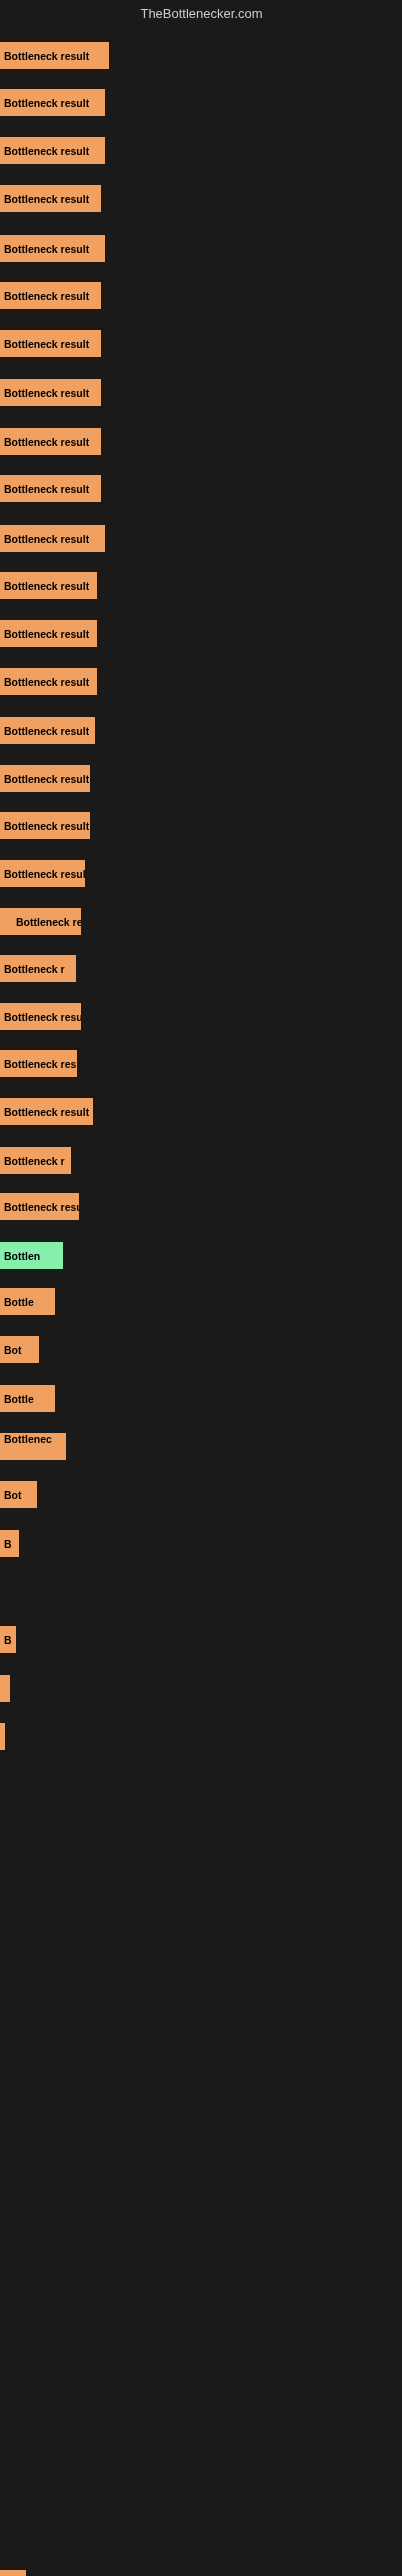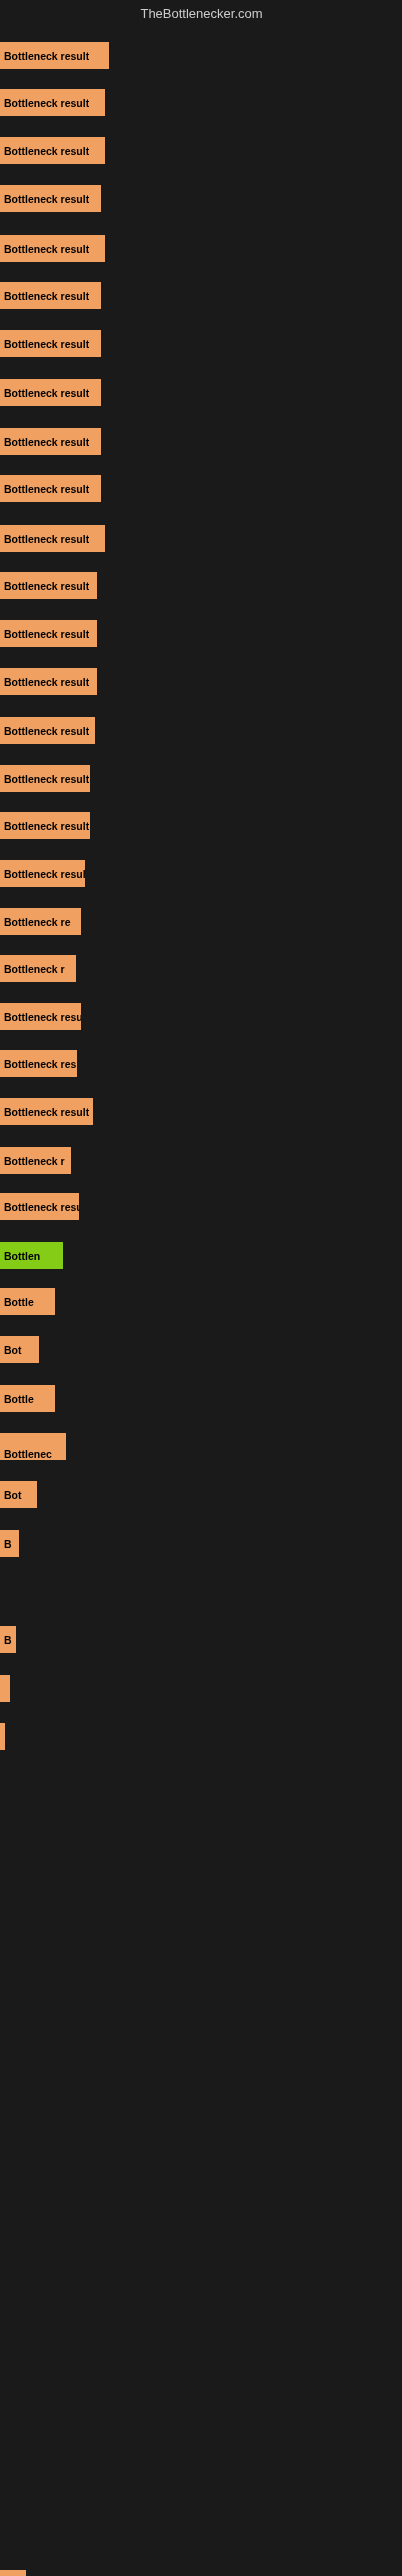--- a/index.html
+++ b/index.html
@@ -114,21 +114,21 @@
       <div style="background-color: rgb(240, 160, 96); height: 27px; width: 90px; display: flex; align-items: center; padding-left: 4px; min-width: 90px;">
         <span style="color: rgb(0, 0, 0); font-size: 10.5px; font-weight: bold; white-space: nowrap; overflow: hidden;">Bottleneck result</span>
       </div>
     </div>
     <div style="position: absolute; top: 826px; left: 0px; width: 403px; height: 40px; display: flex; align-items: center;">
       <div style="background-color: rgb(240, 160, 96); height: 27px; width: 85px; display: flex; align-items: center; padding-left: 4px; min-width: 85px;">
         <span style="color: rgb(0, 0, 0); font-size: 10.5px; font-weight: bold; white-space: nowrap; overflow: hidden;">Bottleneck result</span>
       </div>
     </div>
     <div style="position: absolute; top: 874px; left: 0px; width: 403px; height: 40px; display: flex; align-items: center;">
-      <div style="background-color: rgb(240, 160, 96); height: 27px; width: 81px; display: flex; align-items: center; padding-left: 4px; min-width: 81px;">
+      <div style="background-color: rgb(240, 160, 96); height: 27px; width: 81px; display: flex; align-items: center; padding-left: 16px; min-width: 81px;">
         <span style="color: rgb(0, 0, 0); font-size: 10.5px; font-weight: bold; white-space: nowrap; overflow: hidden;">Bottleneck re</span>
       </div>
     </div>
     <div style="position: absolute; top: 921px; left: 0px; width: 403px; height: 40px; display: flex; align-items: center;">
       <div style="background-color: rgb(240, 160, 96); height: 27px; width: 76px; display: flex; align-items: center; padding-left: 4px; min-width: 76px;">
         <span style="color: rgb(0, 0, 0); font-size: 10.5px; font-weight: bold; white-space: nowrap; overflow: hidden;">Bottleneck r</span>
       </div>
     </div>
     <div style="position: absolute; top: 969px; left: 0px; width: 403px; height: 40px; display: flex; align-items: center;">
       <div style="background-color: rgb(240, 160, 96); height: 27px; width: 81px; display: flex; align-items: center; padding-left: 4px; min-width: 81px;">
@@ -149,41 +149,41 @@
       <div style="background-color: rgb(240, 160, 96); height: 27px; width: 71px; display: flex; align-items: center; padding-left: 4px; min-width: 71px;">
         <span style="color: rgb(0, 0, 0); font-size: 10.5px; font-weight: bold; white-space: nowrap; overflow: hidden;">Bottleneck r</span>
       </div>
     </div>
     <div style="position: absolute; top: 1159px; left: 0px; width: 403px; height: 40px; display: flex; align-items: center;">
       <div style="background-color: rgb(240, 160, 96); height: 27px; width: 79px; display: flex; align-items: center; padding-left: 4px; min-width: 79px;">
         <span style="color: rgb(0, 0, 0); font-size: 10.5px; font-weight: bold; white-space: nowrap; overflow: hidden;">Bottleneck resu</span>
       </div>
     </div>
     <div style="position: absolute; top: 1208px; left: 0px; width: 403px; height: 40px; display: flex; align-items: center;">
-      <div style="background-color: #84cc16; height: 27px; width: 63px; display: flex; align-items: center; padding-left: 4px; min-width: 63px;">
+      <div style="background-color: #86efac; height: 27px; width: 63px; display: flex; align-items: center; padding-left: 4px; min-width: 63px;">
         <span style="color: rgb(0, 0, 0); font-size: 10.5px; font-weight: bold; white-space: nowrap; overflow: hidden;">Bottlen</span>
       </div>
     </div>
     <div style="position: absolute; top: 1254px; left: 0px; width: 403px; height: 40px; display: flex; align-items: center;">
       <div style="background-color: rgb(240, 160, 96); height: 27px; width: 55px; display: flex; align-items: center; padding-left: 4px; min-width: 55px;">
         <span style="color: rgb(0, 0, 0); font-size: 10.5px; font-weight: bold; white-space: nowrap; overflow: hidden;">Bottle</span>
       </div>
     </div>
     <div style="position: absolute; top: 1302px; left: 0px; width: 403px; height: 40px; display: flex; align-items: center;">
       <div style="background-color: rgb(240, 160, 96); height: 27px; width: 39px; display: flex; align-items: center; padding-left: 4px; min-width: 39px;">
         <span style="color: rgb(0, 0, 0); font-size: 10.5px; font-weight: bold; white-space: nowrap; overflow: hidden;">Bot</span>
       </div>
     </div>
     <div style="position: absolute; top: 1351px; left: 0px; width: 403px; height: 40px; display: flex; align-items: center;">
       <div style="background-color: rgb(240, 160, 96); height: 27px; width: 55px; display: flex; align-items: center; padding-left: 4px; min-width: 55px;">
         <span style="color: rgb(0, 0, 0); font-size: 10.5px; font-weight: bold; white-space: nowrap; overflow: hidden;">Bottle</span>
       </div>
     </div>
     <div style="position: absolute; top: 1399px; left: 0px; width: 403px; height: 40px; display: flex; align-items: center;">
-      <div style="background-color: rgb(240, 160, 96); height: 27px; width: 66px; display: flex; align-items: flex-end; padding-left: 4px; min-width: 66px;">
+      <div style="background-color: rgb(240, 160, 96); height: 27px; width: 66px; display: flex; align-items: flex-start; padding-left: 4px; min-width: 66px;">
         <span style="color: rgb(0, 0, 0); font-size: 10.5px; font-weight: bold; white-space: nowrap; overflow: hidden;">Bottlenec</span>
       </div>
     </div>
     <div style="position: absolute; top: 1447px; left: 0px; width: 403px; height: 40px; display: flex; align-items: center;">
       <div style="background-color: rgb(240, 160, 96); height: 27px; width: 37px; display: flex; align-items: center; padding-left: 4px; min-width: 37px;">
         <span style="color: rgb(0, 0, 0); font-size: 10.5px; font-weight: bold; white-space: nowrap; overflow: hidden;">Bot</span>
       </div>
     </div>
     <div style="position: absolute; top: 1496px; left: 0px; width: 403px; height: 40px; display: flex; align-items: center;">
       <div style="background-color: rgb(240, 160, 96); height: 27px; width: 19.3px; display: flex; align-items: center; padding-left: 4px; min-width: 19.3px;">

